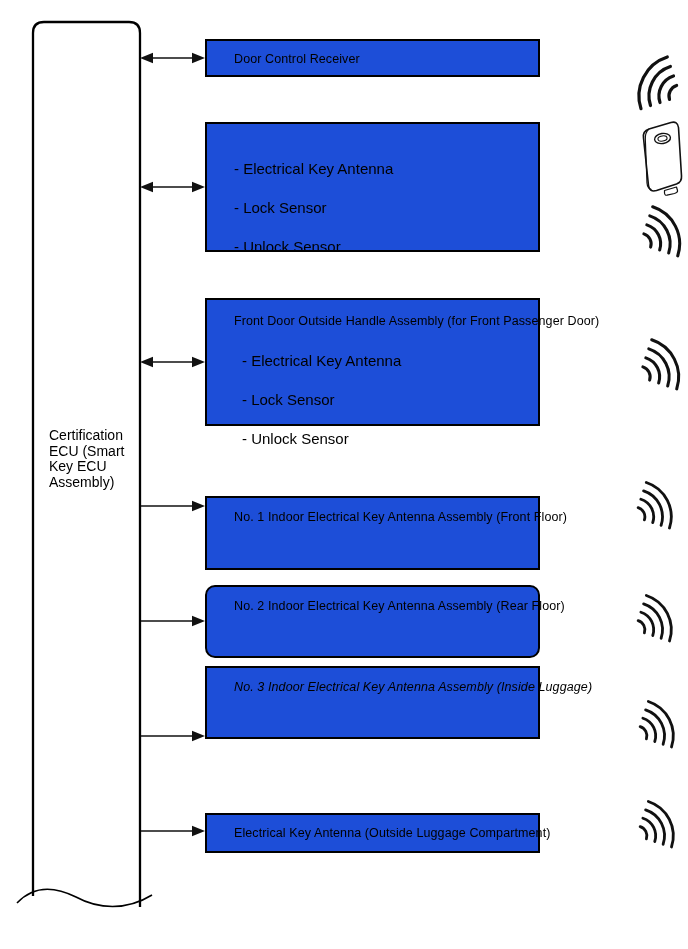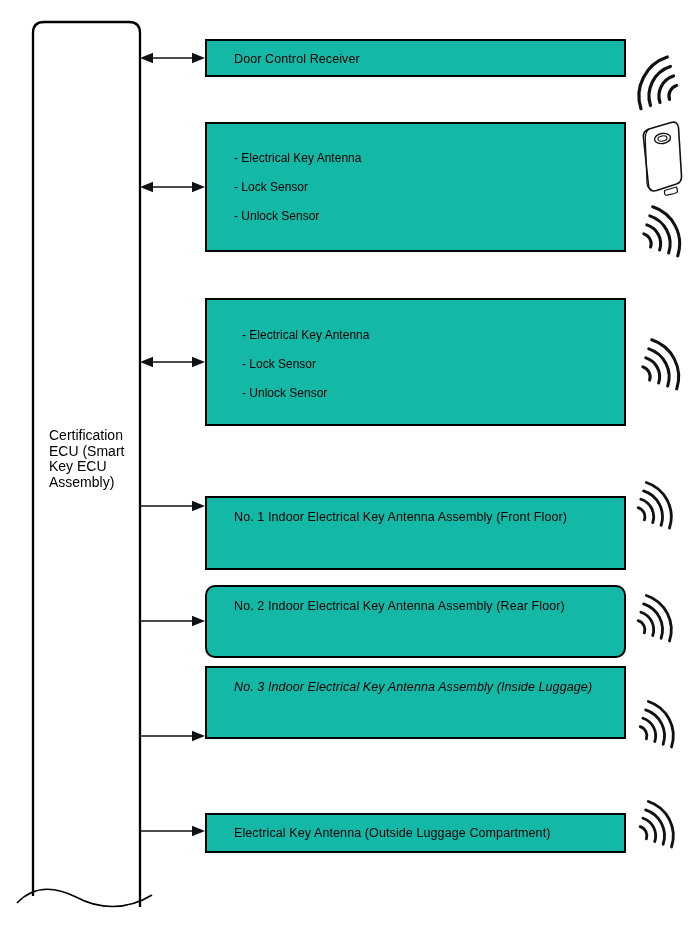--- a/index.html
+++ b/index.html
@@ -2,26 +2,26 @@
 <html><head>
 <meta charset="utf-8">
 <style>
   html,body { margin:0; padding:0; background:#fff; }
   .canvas {
     position:relative; width:688px; height:949px; background:#ffffff;
     font-family:"Liberation Sans", sans-serif; color:#000; overflow:hidden;
   }
   svg.layer { position:absolute; left:0; top:0; width:688px; height:949px; }
   .box {
-    position:absolute; left:205px; width:421px; box-sizing:border-box;
-    border:2px solid #000; background:#14b8a6; padding-left:27px; padding-right:6px;
+    position:absolute; left:205px; width:335px; box-sizing:border-box;
+    border:2px solid #000; background:#1d4ed8; padding-left:27px; padding-right:6px;
   }
   .box .title { font-size:12.5px; line-height:15px; letter-spacing:0.1px; white-space:nowrap; }
   .box ul { list-style:none; margin:0; padding:0; }
-  .box li { margin-top:14px; font-size:12px; line-height:15px; white-space:nowrap; }
+  .box li { margin-top:24px; font-size:15px; line-height:15px; white-space:nowrap; }
   #b1 { top:39px;  height:38px;  padding-top:11px; }
   #b2 { top:122px; height:130px; padding-top:13px; }
   #b3 { top:298px; height:128px; padding-top:14px; }
   #b3 li { margin-left:8px; }
   #b4 { top:496px; height:74px;  padding-top:12px; }
   #b5 { top:585px; height:73px;  padding-top:12px;border-radius:10px; }
   #b6 { top:666px; height:73px;  padding-top:12px;font-style:italic; }
   #b7 { top:813px; height:40px;  padding-top:11px; }
   .ecu-label {
     position:absolute; left:49px; top:428px; width:96px;
@@ -110,20 +110,21 @@
 
   <div class="box" id="b2">
     <ul>
       <li>- Electrical Key Antenna</li>
       <li>- Lock Sensor</li>
       <li>- Unlock Sensor</li>
     </ul>
   </div>
 
   <div class="box" id="b3">
+    <div class="title">Front Door Outside Handle Assembly (for Front Passenger Door)</div>
     <ul>
       <li>- Electrical Key Antenna</li>
       <li>- Lock Sensor</li>
       <li>- Unlock Sensor</li>
     </ul>
   </div>
 
   <div class="box" id="b4">
     <div class="title">No. 1 Indoor Electrical Key Antenna Assembly (Front Floor)</div>
   </div>

